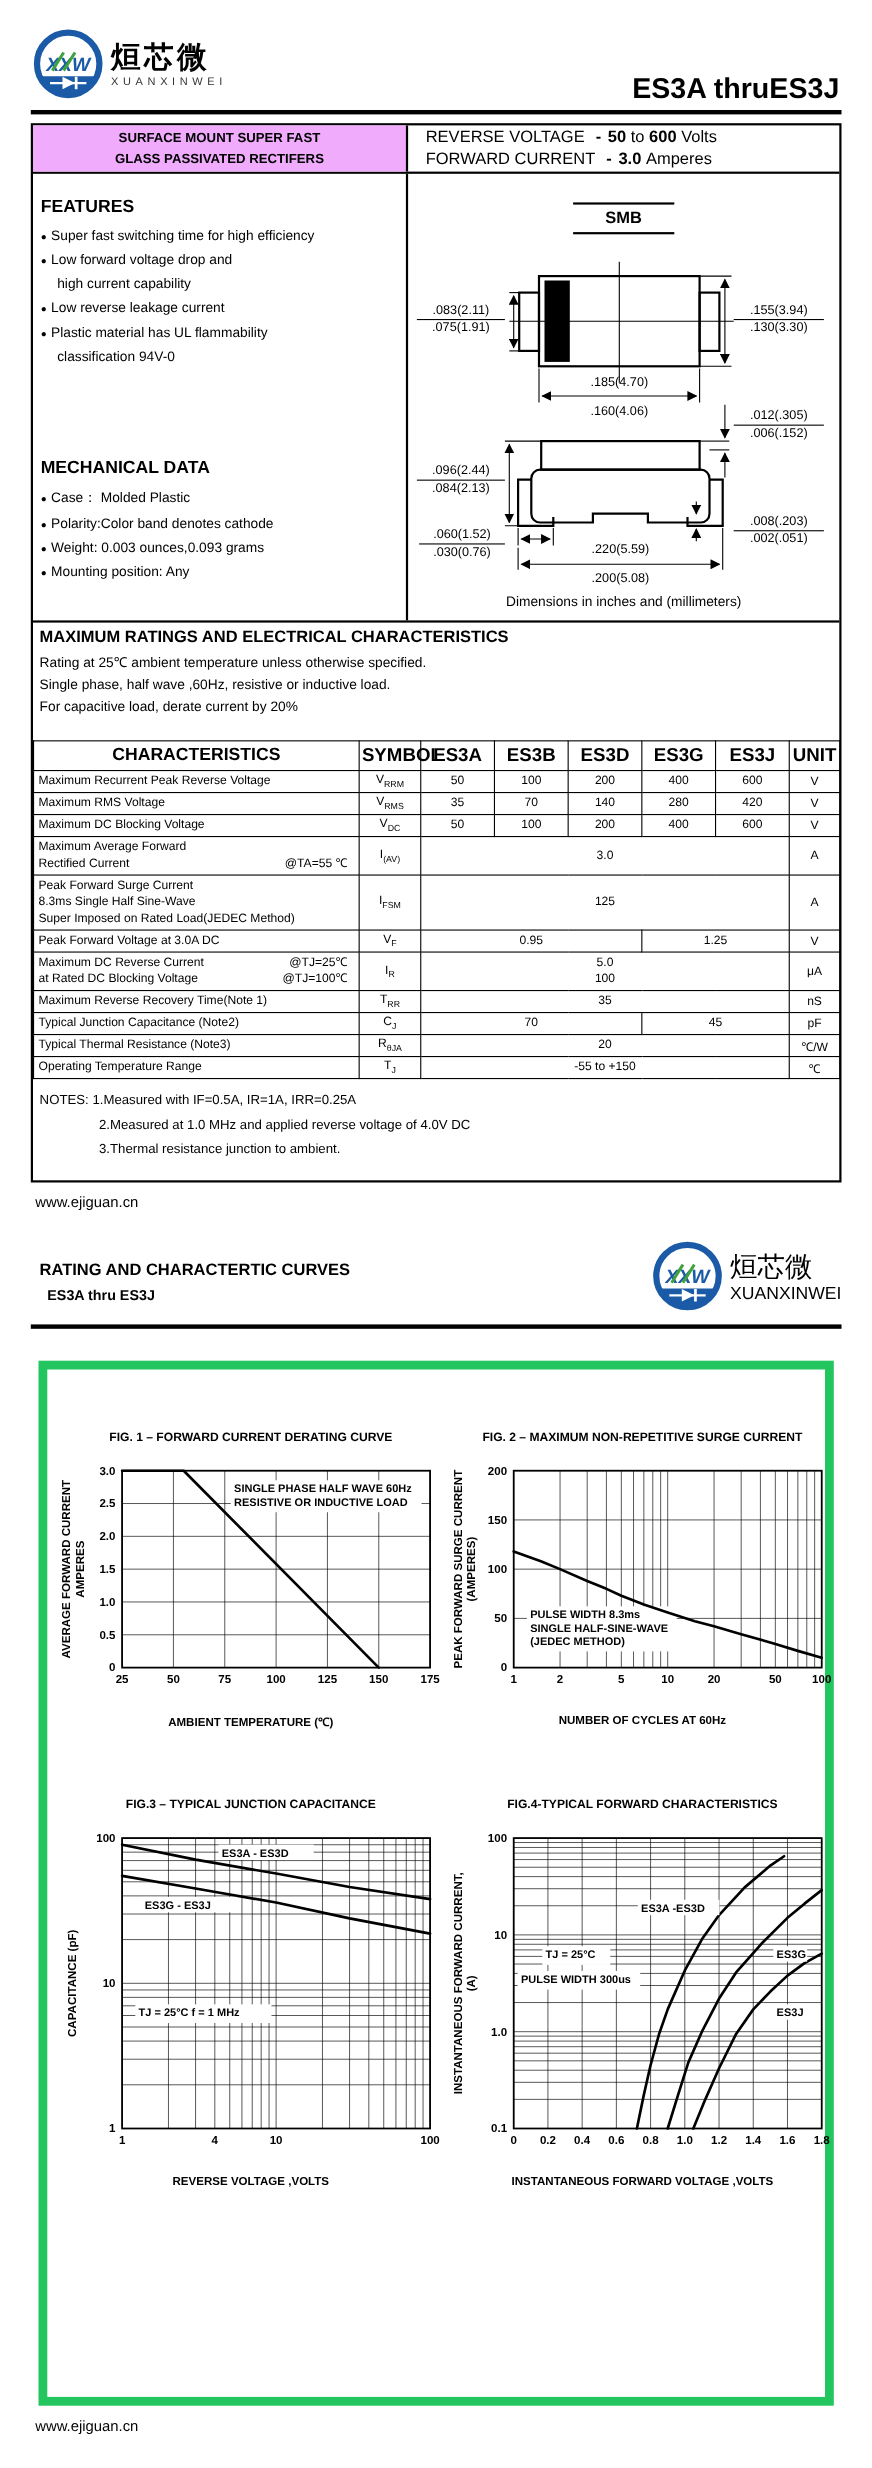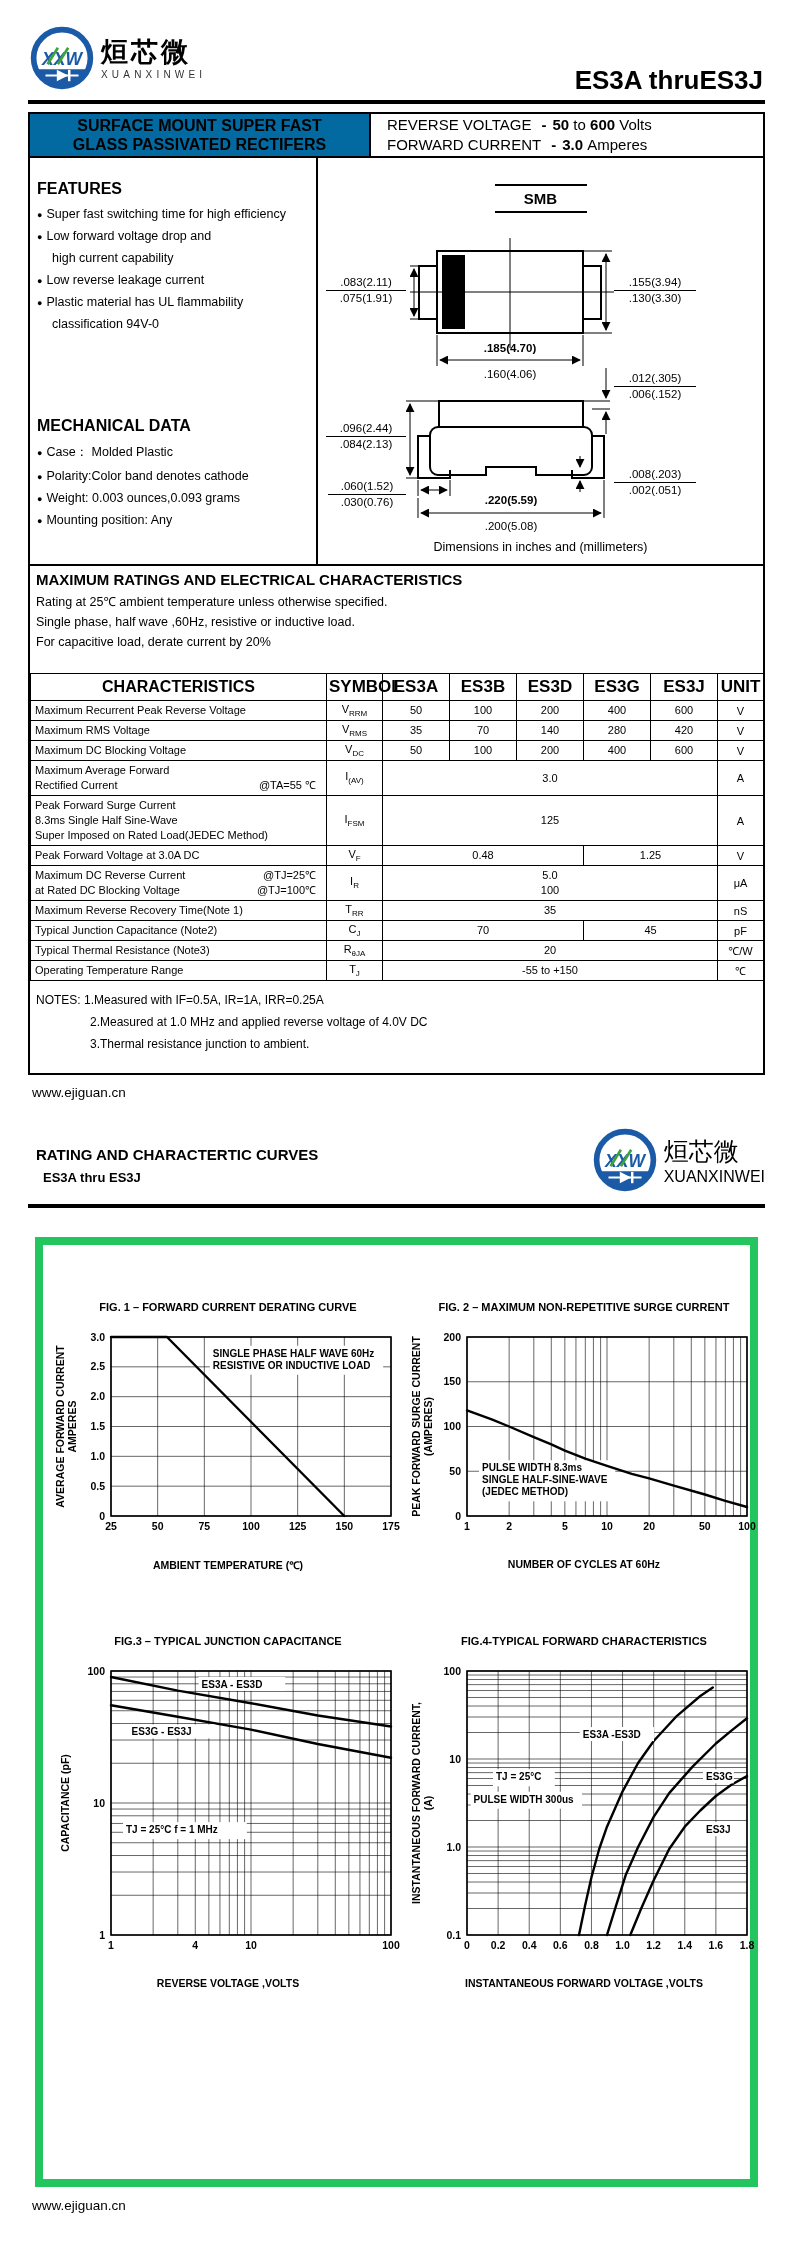--- a/index.html
+++ b/index.html
@@ -13,41 +13,41 @@
   #p1-header { top:26px; }
   .logo { position:absolute; display:flex; align-items:center; gap:7px; }
   .logo .lt .cn { font-size:27px; font-weight:bold; letter-spacing:3px; line-height:32px; }
   .logo .lt .en { font-size:10px; letter-spacing:4.2px; color:#333; margin-top:1px; }
   #p1-title { position:absolute; right:2px; bottom:2px; font-size:26px; font-weight:bold; letter-spacing:0px; }
   .rule { position:absolute; left:28px; right:28px; height:4px; background:#000; }
   #rule1 { top:100px; }
   
   #outer-box { position:absolute; left:28px; right:28px; top:112px; height:963px; border:2px solid #000; }
   .hdr-row { display:flex; border-bottom:2px solid #000; }
-  .hdr-left { width:341px; border-right:2px solid #000; background:#0369a1;
-              text-align:center; font-weight:bold; font-size:16px; line-height:19px; padding:2px 0; }
+  .hdr-left { width:341px; border-right:2px solid #000; background:#f0abfc;
+              text-align:center; font-weight:bold; font-size:12px; line-height:19px; padding:2px 0; }
   .hdr-right { flex:1; font-size:15px; line-height:20px; padding:1px 0 1px 16px; }
   .hdr-right .sep { font-weight:bold; margin:0 6px 0 10px; }
   .hdr-right b { font-weight:bold; }
   .main-row { display:flex; border-bottom:2px solid #000; height:408px; }
-  .col-left { width:288px; border-right:2px solid #000; padding:22px 6px 0 7px; }
+  .col-left { width:341px; border-right:2px solid #000; padding:22px 6px 0 7px; }
   .sec-heading { font-size:16px; font-weight:bold; margin-bottom:9px; }
   .b-line { font-size:12.5px; margin:8px 0; display:flex; align-items:baseline; }
   .b-line .blt { font-size:9px; margin-right:4px; }
   .b-line.cont { padding-left:15px; }
   #mech-heading { margin-top:86px; }
   .col-right { flex:1; position:relative; }
   .smb { position:absolute; top:26px; left:50%; transform:translateX(-50%);
          width:92px; text-align:center; font-weight:bold; font-size:15px;
          border-top:2.5px solid #000; border-bottom:2.5px solid #000; padding:4px 0; }
   .pkg-svg { position:absolute; left:0; top:0; }
   .dim { position:absolute; font-size:11.5px; text-align:center; line-height:13px; }
   .dim .a { border-bottom:1.4px solid #000; padding:0 2px 1px; }
   .dim .b { padding-top:1px; }
-  .dim.split .a { border-bottom:none; margin-bottom:11px;font-weight:bold; }
+  .dim.split .a { border-bottom:none; margin-bottom:11px; }
   #pkg-caption { position:absolute; left:0; right:0; top:382px; text-align:center; font-size:12.5px; }
   
   .ratings-head { padding:5px 8px 0 6px; }
   #ratings-heading { font-size:15px; font-weight:bold; margin-bottom:4px; }
   .desc-line { font-size:12.5px; line-height:20px; }
   table#ratings-table { width:100%; border-collapse:collapse; margin-top:21px; table-layout:fixed; }
   #ratings-table th, #ratings-table td { border:1px solid #000; }
   #ratings-table th { font-size:17px; font-weight:bold; padding:3px 2px; }
   #ratings-table th.th-char { font-size:16px; }
   td.char { font-size:11px; text-align:left; padding:2px 4px; }
@@ -370,21 +370,21 @@
             <td class="val" colspan="5">125</td>
             <td class="unit">A</td>
           </tr>
           <tr>
             <td class="char">
               <div class="charline">
                 <span>Peak Forward Voltage at 3.0A DC</span>
               </div>
             </td>
             <td class="sym"><span>V</span><sub>F</sub></td>
-            <td class="val" colspan="3">0.48</td>
+            <td class="val" colspan="3">0.95</td>
             <td class="val" colspan="2">1.25</td>
             <td class="unit">V</td>
           </tr>
           <tr>
             <td class="char">
               <div class="charline">
                 <span>Maximum DC Reverse Current</span>
                 <span class="right">@TJ=25℃</span>
               </div>
               <div class="charline">

